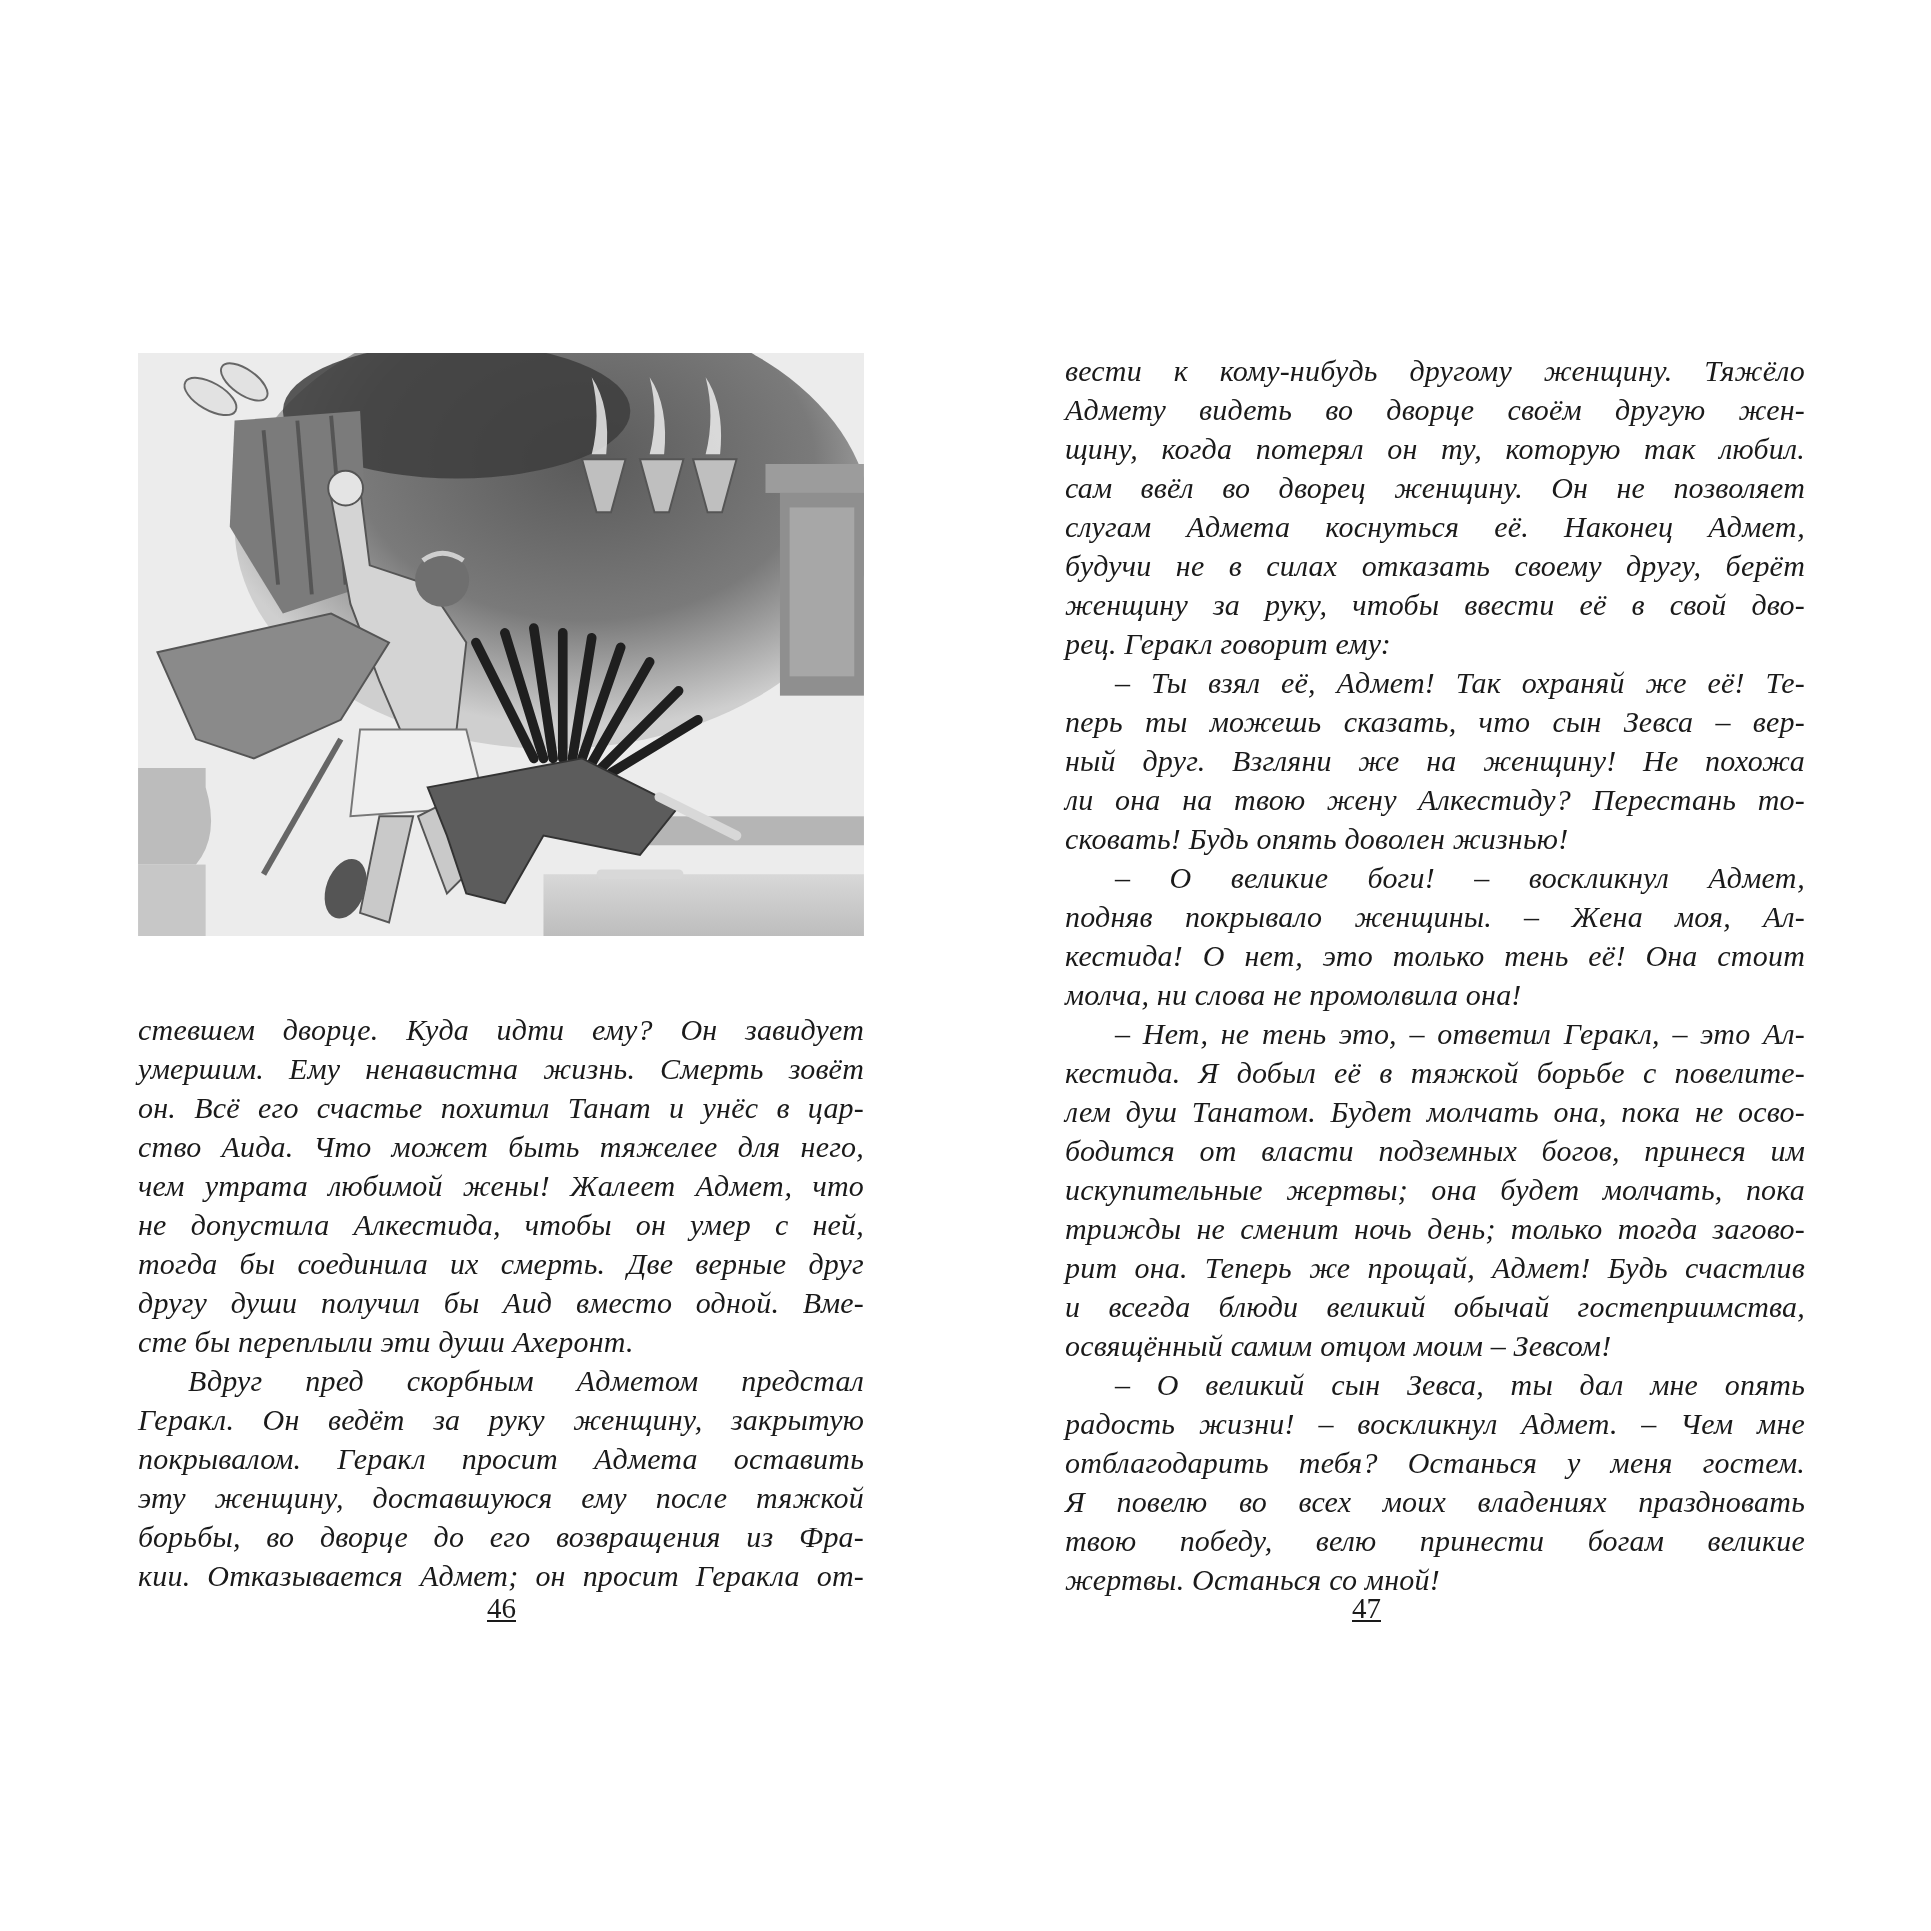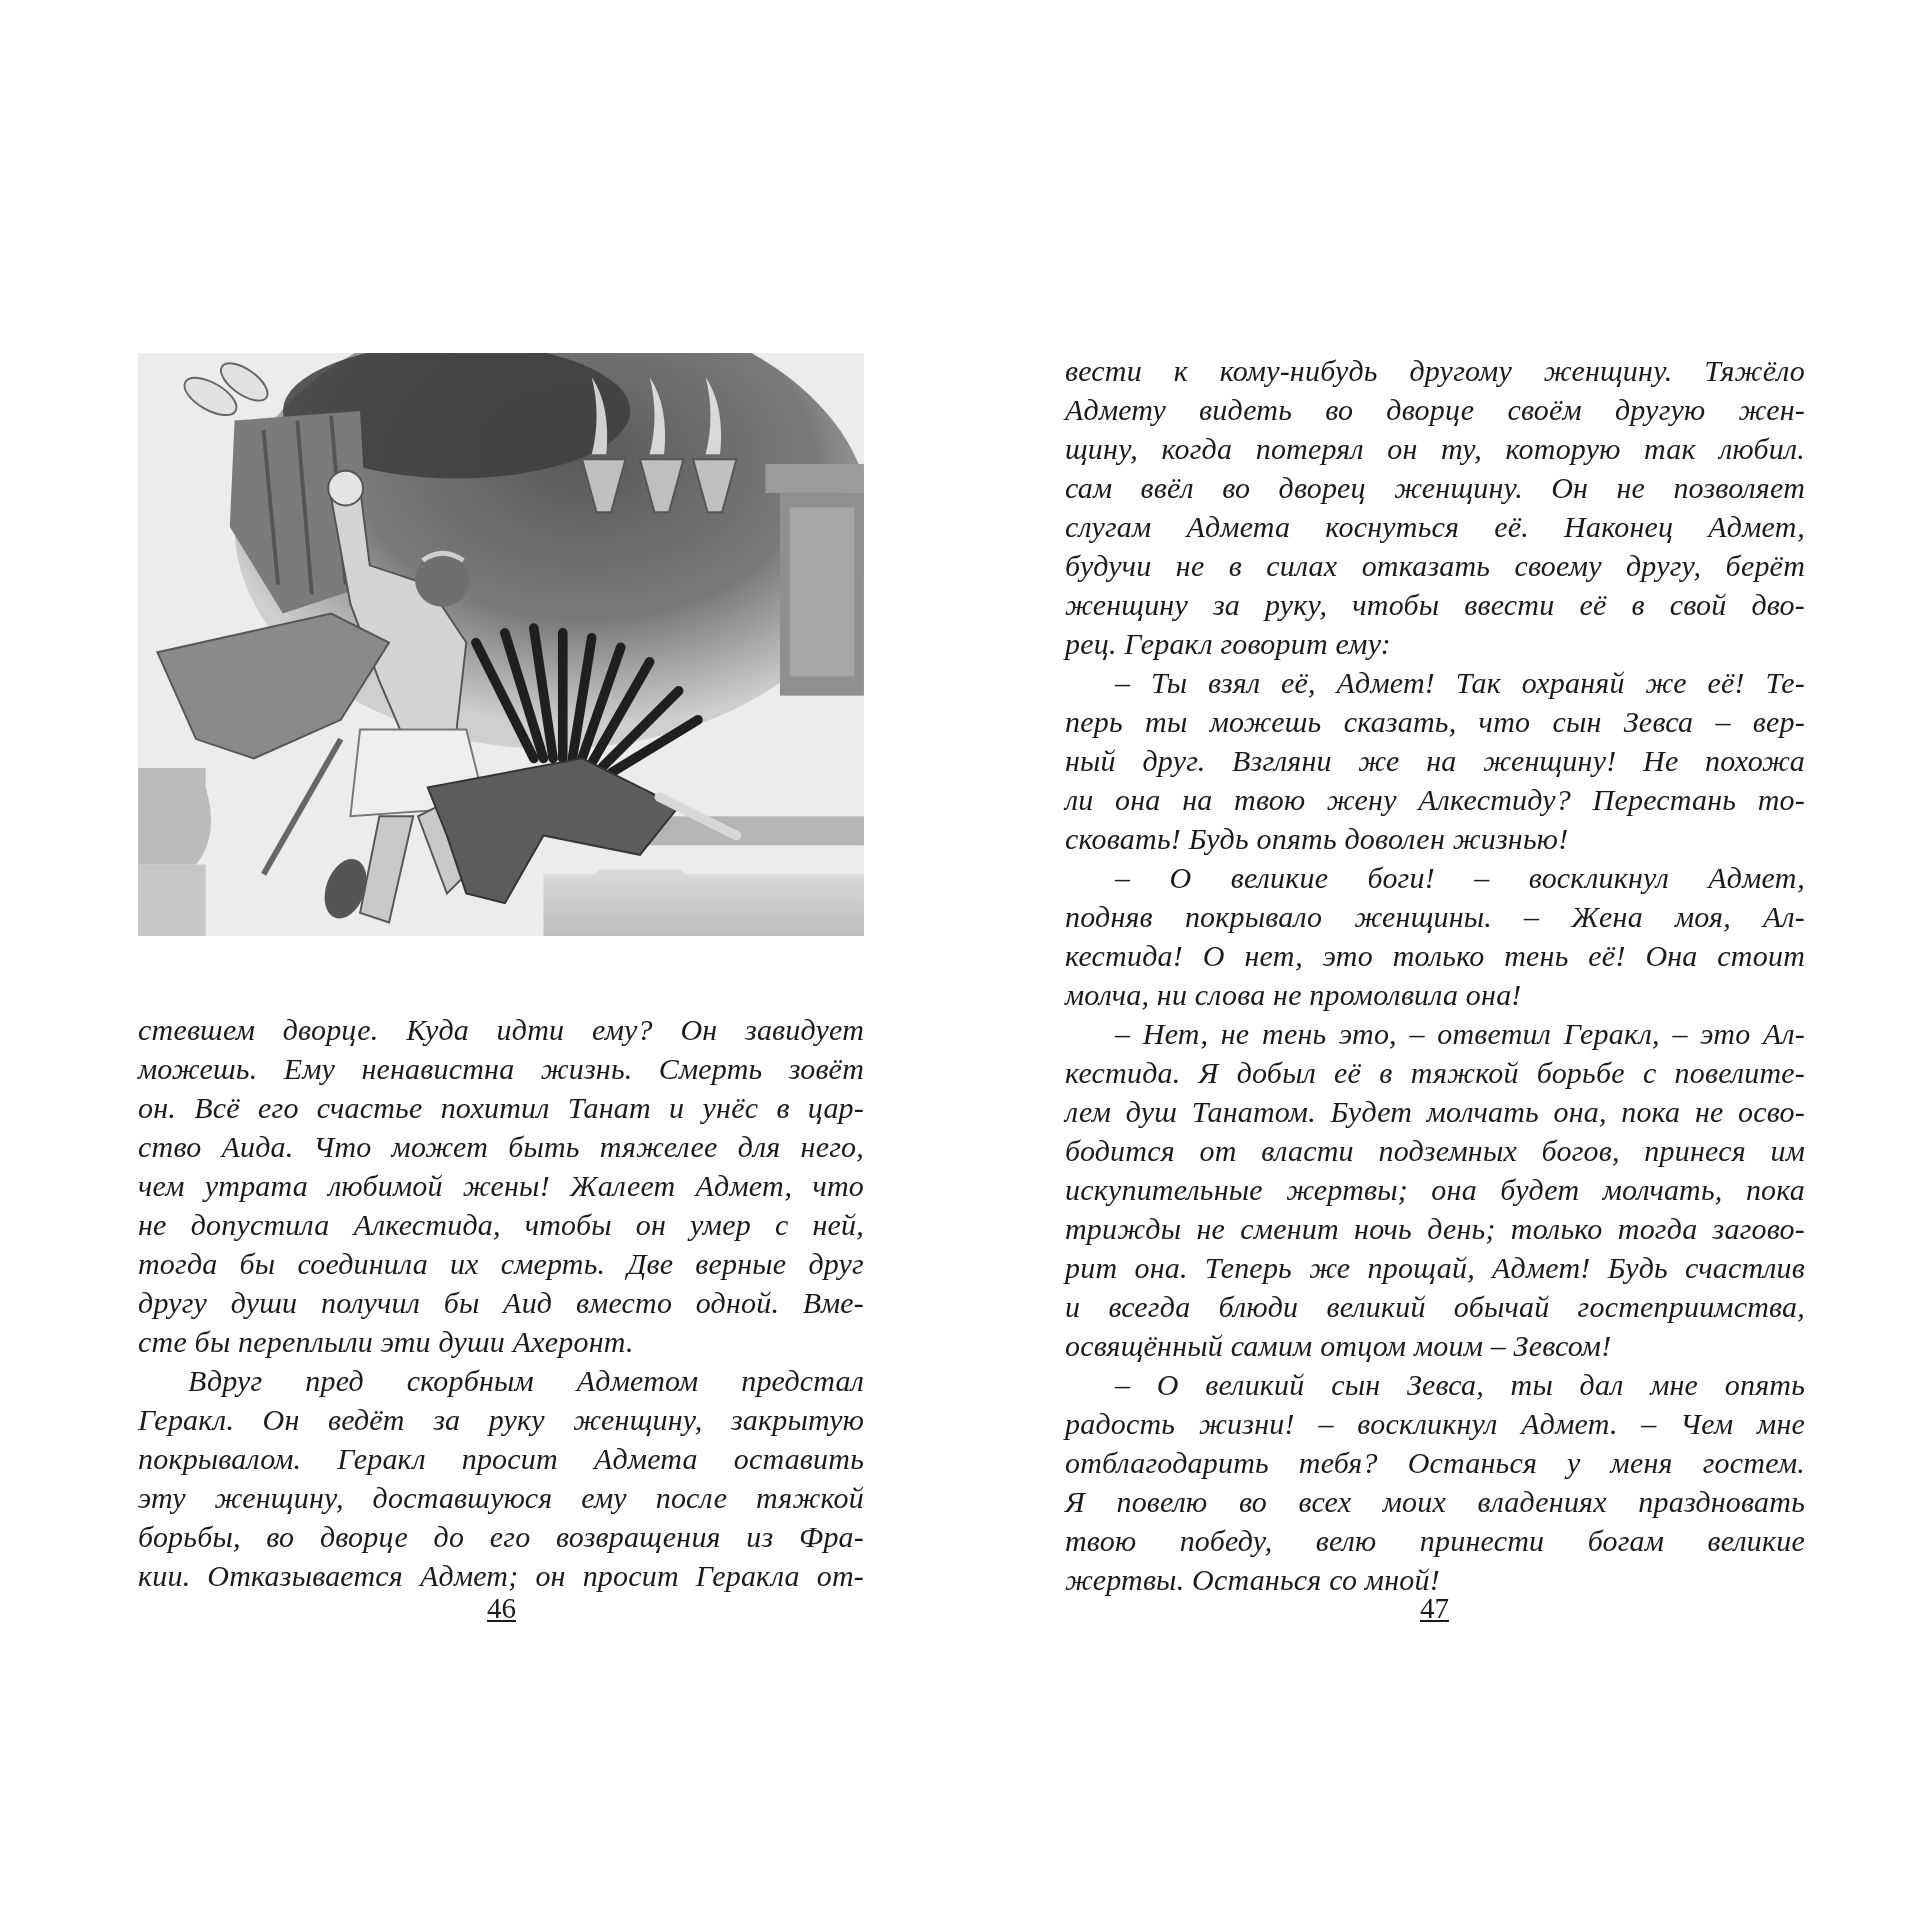--- a/index.html
+++ b/index.html
@@ -53,21 +53,21 @@
 
     .page-number {
       position: absolute;
       font-size: 29px;
       width: 97px;
       text-align: center;
       top: 1592px;
       text-decoration: underline;
     }
     .page-number.left { left: 453px; }
-    .page-number.right { left: 1386px; }
+    .page-number.right { left: 1318px; }
   </style>
 </head>
 <body>
 
 <div class="illustration" title="Watercolor grayscale illustration: Heracles, wearing a wreath and a short tunic with a lion skin, wrestles the winged figure of Thanatos (death) on palace steps; dark smoke and braziers in the background, a column at right.">
   <svg width="726" height="583" viewBox="0 0 752 604" xmlns="http://www.w3.org/2000/svg">
     <defs>
       <radialGradient id="smoke" cx="0.55" cy="0.35" r="0.6">
         <stop offset="0" stop-color="#5a5a5a"></stop>
         <stop offset="0.6" stop-color="#7a7a7a"></stop>
@@ -146,21 +146,21 @@
 
     <path d="M300 450 L460 420 L560 470 L520 520 L420 500 L380 570 L340 560 L320 500 Z" fill="#5c5c5c" stroke="#333" stroke-width="2"></path>
 
     <path d="M540 460 L620 500" stroke="#d8d8d8" stroke-width="10" stroke-linecap="round"></path>
     <path d="M480 540 L560 540" stroke="#d8d8d8" stroke-width="10" stroke-linecap="round"></path>
   </svg>
 </div>
 
 <div class="text-block left-text" id="left-text">
     <span class="line">стевшем дворце. Куда идти ему? Он завидует</span>
-    <span class="line">можешь. Ему ненавистна жизнь. Смерть зовёт</span>
+    <span class="line">умершим. Ему ненавистна жизнь. Смерть зовёт</span>
     <span class="line">он. Всё его счастье похитил Танат и унёс в цар-</span>
     <span class="line">ство Аида. Что может быть тяжелее для него,</span>
     <span class="line">чем утрата любимой жены! Жалеет Адмет, что</span>
     <span class="line">не допустила Алкестида, чтобы он умер с ней,</span>
     <span class="line">тогда бы соединила их смерть. Две верные друг</span>
     <span class="line">другу души получил бы Аид вместо одной. Вме-</span>
     <span class="line last">сте бы переплыли эти души Ахеронт.</span>
     <span class="line indent">Вдруг пред скорбным Адметом предстал</span>
     <span class="line">Геракл. Он ведёт за руку женщину, закрытую</span>
     <span class="line">покрывалом. Геракл просит Адмета оставить</span>

